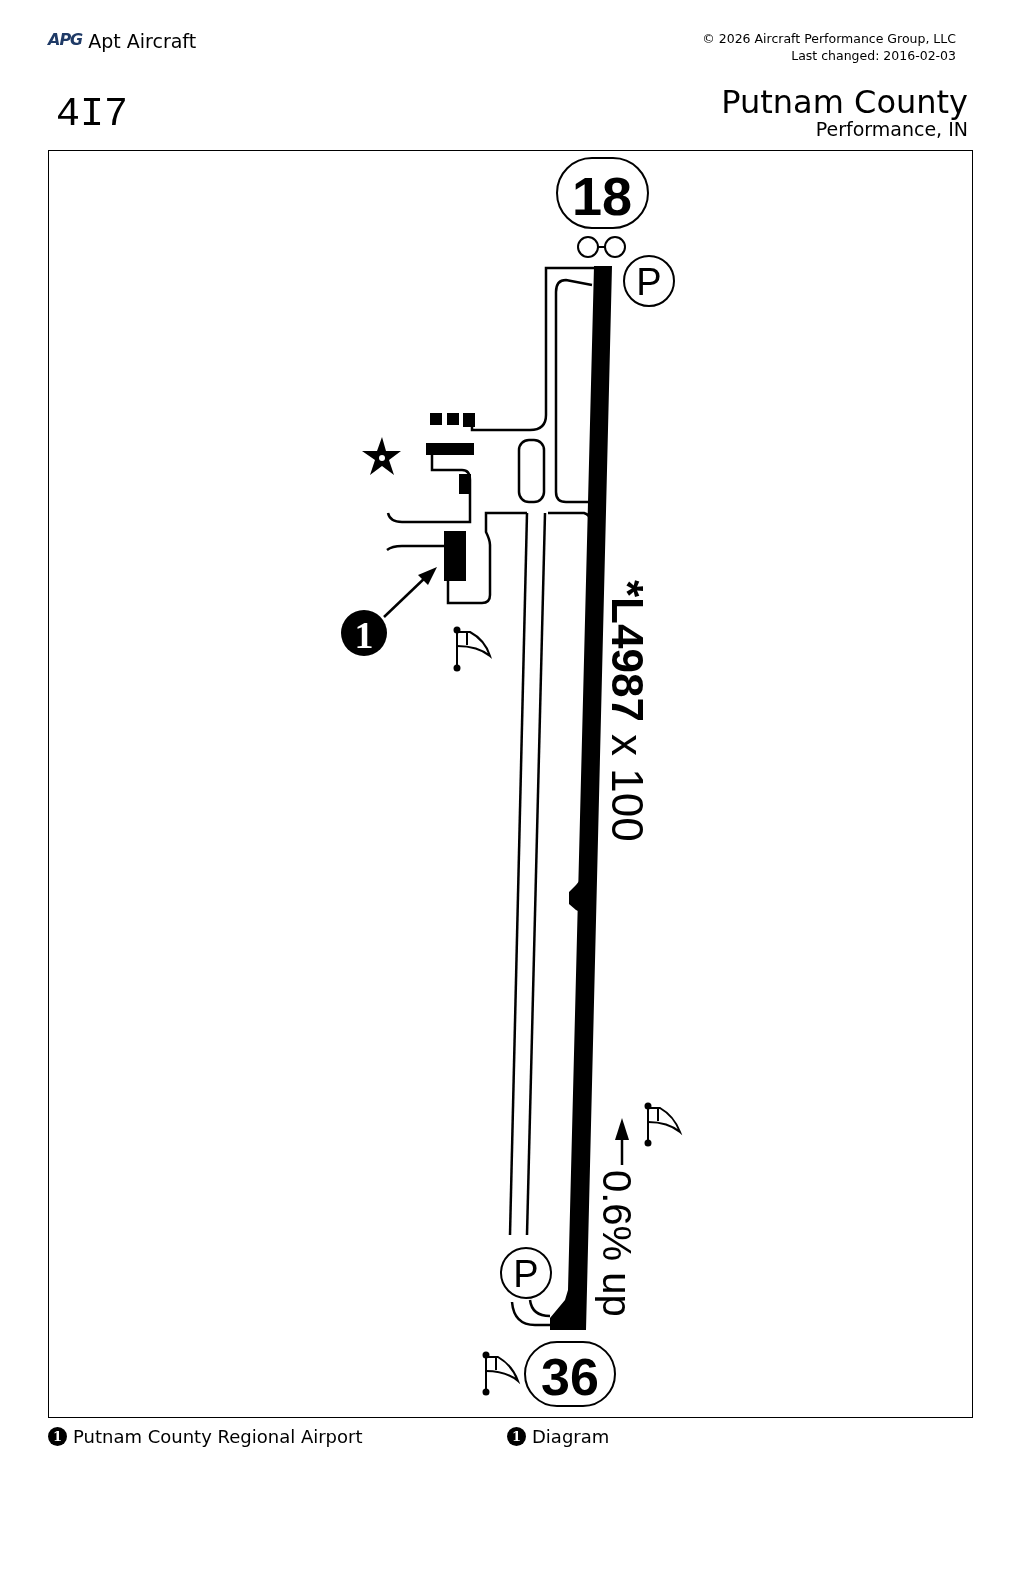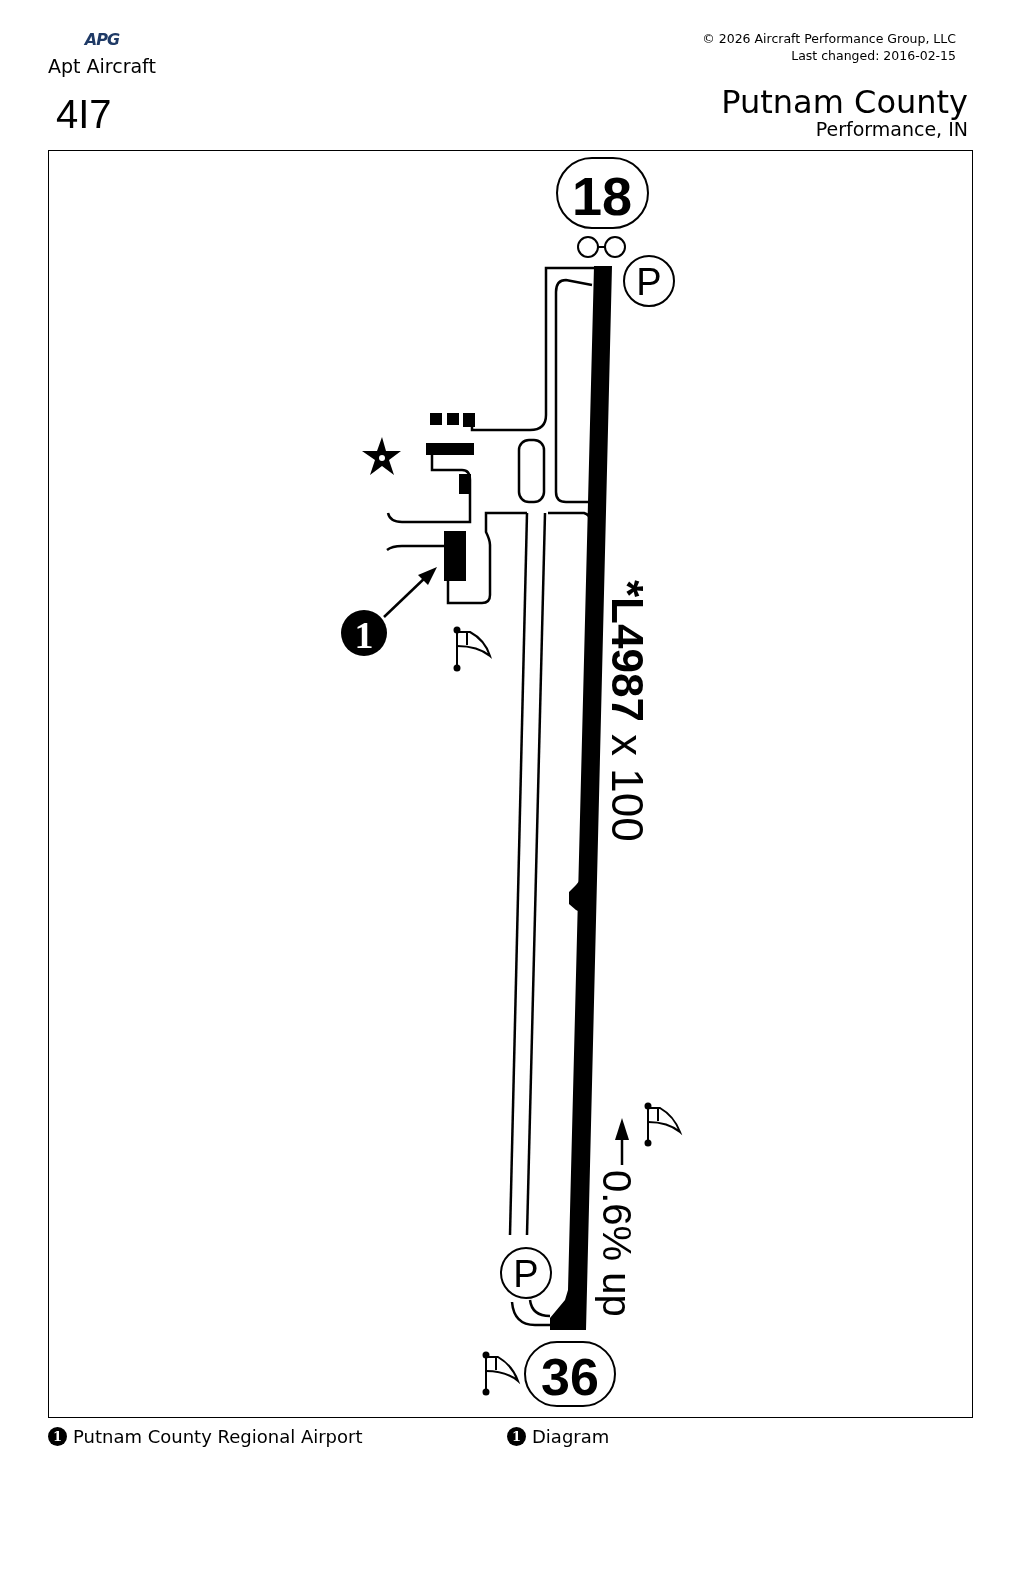--- a/index.html
+++ b/index.html
@@ -1,40 +1,40 @@
 <!DOCTYPE html>
 <html><head>
 <meta charset="utf-8">
 <style>
   html, body { margin:0; padding:0; background:#ffffff; }
   body { width:1024px; height:1573px; position:relative; font-family:"DejaVu Sans", sans-serif; color:#000; overflow:hidden; }
   .abs { position:absolute; }
-  .logo { left:48px; top:30px; font-size:19px; display:flex; align-items:center; gap:6px;flex-direction:column; }
+  .logo { left:48px; top:30px; font-size:19px; display:flex; gap:6px; }
   .logo-mark { color:#1f3a66; font-weight:bold; font-style:italic; font-size:16px; letter-spacing:-1px; }
   .copyright { right:68px; top:30px; font-size:12.5px; text-align:right; line-height:17px; font-family:"DejaVu Sans", sans-serif; }
-  .ident { left:56px; top:92px; font-size:40px; font-family:Liberation Sans, sans-serif; }
+  .ident { left:56px; top:92px; font-size:40px; font-family:Liberation Mono, monospace; }
   .name { right:56px; top:86px; text-align:right; }
   .name .n1 { font-size:32px; line-height:32px; }
   .name .n2 { font-size:19px; line-height:22px; }
   .frame { left:48px; top:150px; width:925px; height:1268px; border:1px solid #000; box-sizing:border-box; }
   svg.diagram { position:absolute; left:0; top:0; }
   .legend { top:1426px; font-size:18px; display:flex; align-items:center; gap:6px; }
   .legend .bullet { display:inline-block; width:19px; height:19px; border-radius:50%; background:#000; color:#fff; font-size:13px; font-weight:bold; text-align:center; line-height:19px; font-family:"DejaVu Serif", serif; }
 </style>
 </head>
 <body>
 
 <div class="abs logo">
   <span class="logo-mark">APG</span>
   <span>Apt Aircraft</span>
 </div>
 
 <div class="abs copyright">
   <div>© 2026 Aircraft Performance Group, LLC</div>
-  <div>Last changed: 2016-02-15</div>
+  <div>Last changed: 2016-02-03</div>
 </div>
 
 <div class="abs ident">4I7</div>
 
 <div class="abs name">
   <div class="n1">Putnam County</div>
   <div class="n2">Performance, IN</div>
 </div>
 
 <div class="abs frame"></div>

